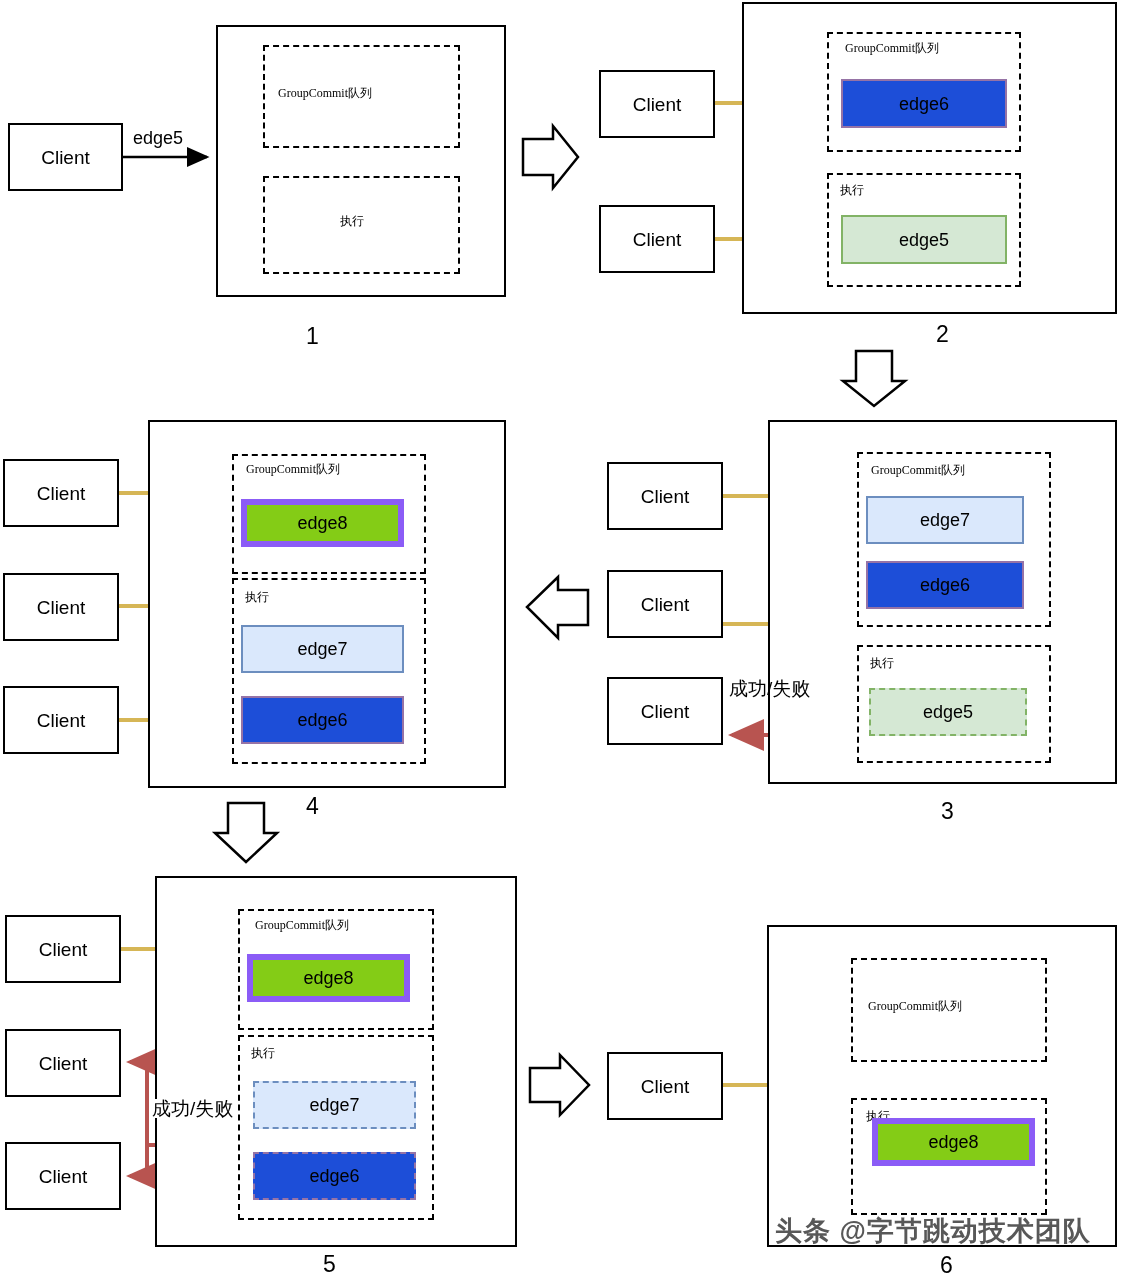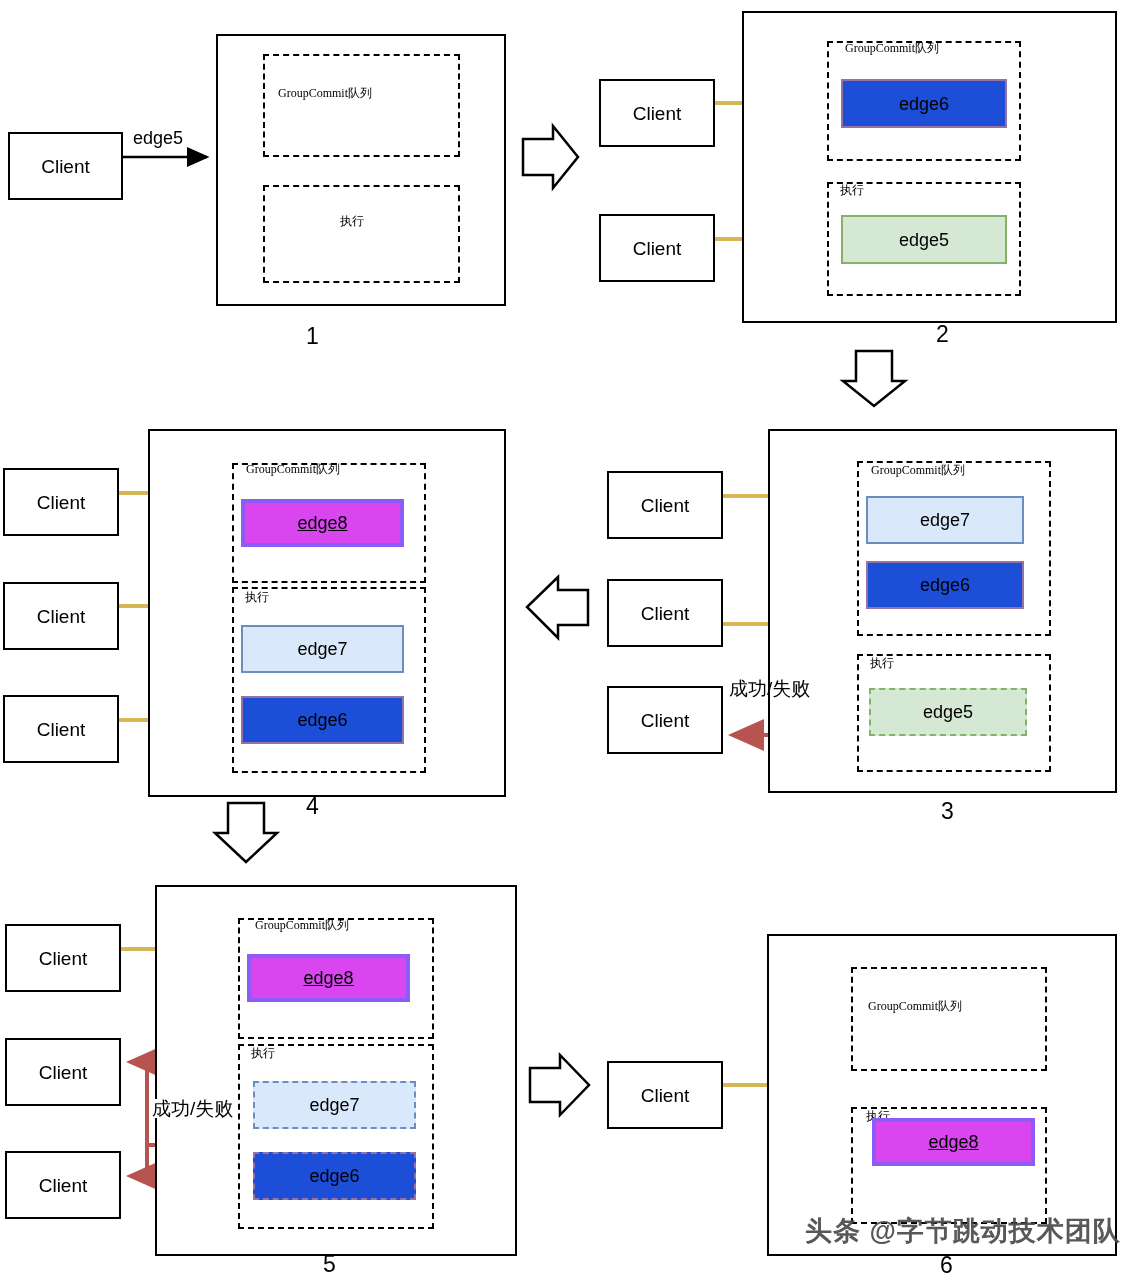--- a/index.html
+++ b/index.html
@@ -4,21 +4,21 @@
 <style>
   html,body{margin:0;padding:0;background:#ffffff;}
   body{
     width:1128px;height:1280px;position:relative;overflow:hidden;
     font-family:"Liberation Sans","DejaVu Sans",sans-serif;
     color:#000;
   }
   .stage{position:absolute;left:0;top:0;width:1128px;height:1280px;}
   svg.layer{position:absolute;left:0;top:0;width:1128px;height:1280px;pointer-events:none;}
 
-  .node{position:absolute;box-sizing:border-box;display:flex;align-items:center;justify-content:center;margin-top:9px;}
+  .node{position:absolute;box-sizing:border-box;display:flex;align-items:center;justify-content:center;}
 
   
   .client{
     background:#ffffff;border:2px solid #000;
     font-size:19px;line-height:1;
   }
   
   .panel{
     background:#ffffff;border:2px solid #000;
   }
@@ -28,21 +28,21 @@
     display:block;
   }
   .region-title{
     position:absolute;font-size:12px;line-height:1;white-space:nowrap;font-family:Liberation Serif, serif;
   }
   
   .chip{
     position:absolute;box-sizing:border-box;display:flex;align-items:center;justify-content:center;
     font-size:18px;line-height:1;
   }
-  .chip.yellow{background:#d946ef;border:4px solid #8b5cf6;text-decoration:underline;}
+  .chip.yellow{background:#84cc16;border:6px solid #8b5cf6;}
   .chip.blue{background:#dae8fc;border:2px solid #6c8ebf;justify-content:center;}
   .chip.purple{background:#1d4ed8;border:2px solid #9673a6;}
   .chip.green{background:#d5e8d4;border:2px solid #82b366;}
   .chip.dashed{border-style:dashed;}
 
   
   .stepnum{position:absolute;font-size:23px;line-height:1;font-weight:400;}
 
   
   .conn-label{position:absolute;font-size:18px;line-height:1;white-space:nowrap;background:transparent;}
@@ -234,15 +234,15 @@
   <div class="node region" style="left:851px;top:1098px;width:196px;height:117px;"></div>
   <div class="region-title" style="left:866px;top:1110px;">执行</div>
   <div class="chip yellow" style="left:872px;top:1118px;width:163px;height:48px;">
     <span>edge8</span>
   </div>
   <div class="node client" style="left:607px;top:1052px;width:116px;height:68px;">
     <span>Client</span>
   </div>
   <div class="stepnum" style="left:940px;top:1254px;">6</div>
 
-  <div class="watermark" style="left:805px;top:1218px;">头条 @字节跳动技术团队</div>
+  <div class="watermark" style="left:775px;top:1218px;">头条 @字节跳动技术团队</div>
 
 </div>
 
 </body></html>

